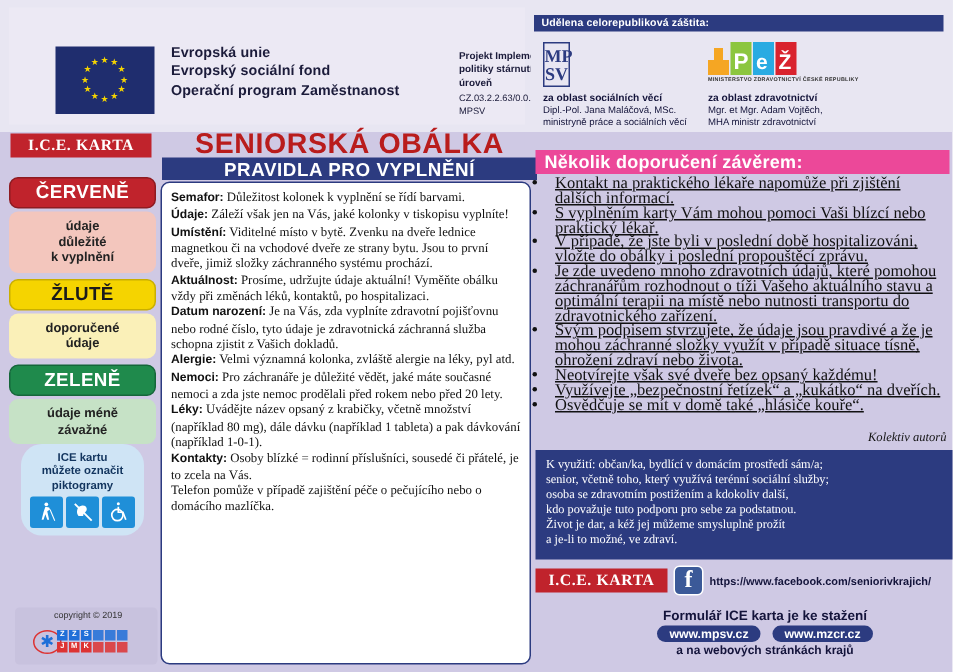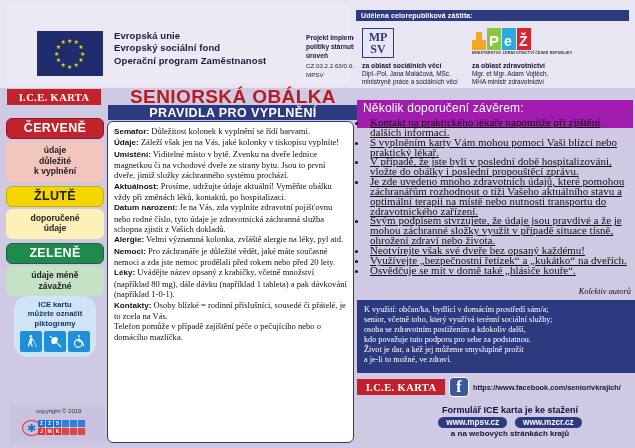--- a/index.html
+++ b/index.html
@@ -21,21 +21,21 @@
   .eu-text { position:absolute; left:108px; top:25px; font-size:9.5px; color:#1b1b3a;
              line-height:12.4px; font-weight:600; letter-spacing:0.1px;}
   .proj-text { position:absolute; left:300px; top:28px; font-size:6.6px; color:#1b1b3a;
                line-height:9.2px; font-weight:700; }
   .proj-text .thin { font-weight:400; font-size:6.2px; }
 
   .zastita { position:absolute; left:354px; top:4px; width:277px; height:80px; background:#e8e6f2; }
   .zastita-title { position:absolute; left:2px; top:6px; width:273px; height:11px;
                    background:#2c3b80; color:#fff; font-size:7px; font-weight:700;
                    padding:2px 0 0 5px; letter-spacing:0.1px; }
-  .mpsv-logo { position:absolute; left:8px; top:24px; width:32px; height:30px;
+  .mpsv-logo { position:absolute; left:8px; top:24px; width:18px; height:30px;
                border:1.6px solid #2c3b80; color:#2c3b80; font-weight:700;
                font-size:12px; line-height:12px; text-align:center;
                font-family:"Liberation Serif", serif; padding-top:2px; }
   .mzcr-logo { position:absolute; left:118px; top:22px; width:60px; height:24px; }
   .mzcr-sub { position:absolute; left:118px; top:47px; font-size:3.6px; color:#333;
               font-weight:700; line-height:4.6px; letter-spacing:0.2px; }
   .min-col1 { position:absolute; left:8px; top:58px; font-size:6.4px; color:#13133a; line-height:8.2px; }
   .min-col2 { position:absolute; left:118px; top:58px; font-size:6.4px; color:#13133a; line-height:8.2px; }
   .min-col1 b, .min-col2 b { font-size:6.8px; }
 
@@ -43,22 +43,22 @@
   .ice-badge { position:absolute; left:7px; top:89px; width:94px; height:16px;
                background:#c0232c; color:#fff; font-weight:700; font-size:10.5px;
                display:flex; align-items:center; justify-content:center;
                font-family:"Liberation Serif", serif; letter-spacing:0.4px; }
   .title-main { position:absolute; left:108px; top:86px; width:250px; text-align:center;
                 color:#b91c1c; font-weight:700; font-size:19px; letter-spacing:0.4px;
                 font-family:"Liberation Sans", sans-serif; }
   .title-sub { position:absolute; left:108px; top:105px; width:250px; height:15px;
                background:#2c3b80; color:#fff; font-weight:700; font-size:12.5px;
                text-align:center; letter-spacing:0.4px; padding-top:1px; }
-  .title-right { position:absolute; left:357px; top:100px; width:276px; height:28px;
-                 background:#a21caf; color:#fff; font-weight:400; font-size:12px;
+  .title-right { position:absolute; left:357px; top:100px; width:276px; height:16px;
+                 background:#ec4899; color:#fff; font-weight:700; font-size:12px;
                  padding:1px 0 0 6px; letter-spacing:0.2px; }
 
   
   .legend { position:absolute; left:6px; top:118px; width:98px; }
   .lg-head { border-radius:6px; text-align:center; font-weight:700; font-size:12.5px;
              color:#fff; padding:2px 0 3px; letter-spacing:0.3px; }
   .lg-body { border-radius:6px; text-align:center; font-size:8.6px; line-height:10.6px;
              font-weight:700; padding:4px 2px 5px; margin:2px 0 4px; color:#222; }
   .lg-red   { background:#c0232c; border:1.2px solid #8e1b21; }
   .lg-redb  { background:#f3c6bd; }

